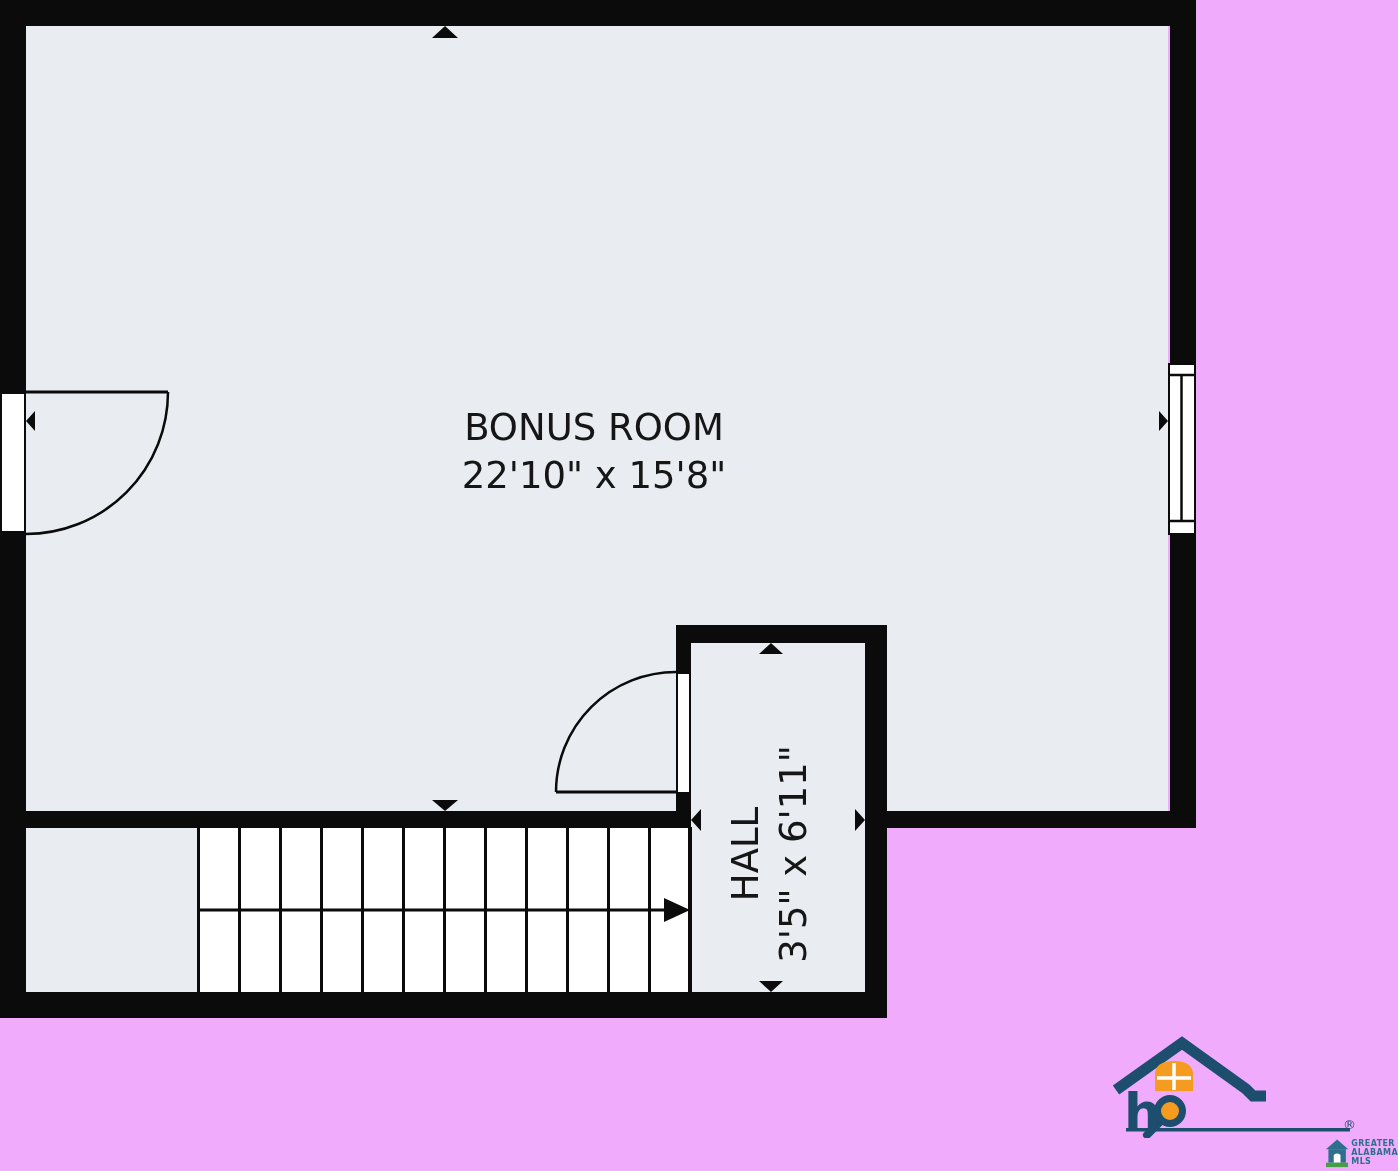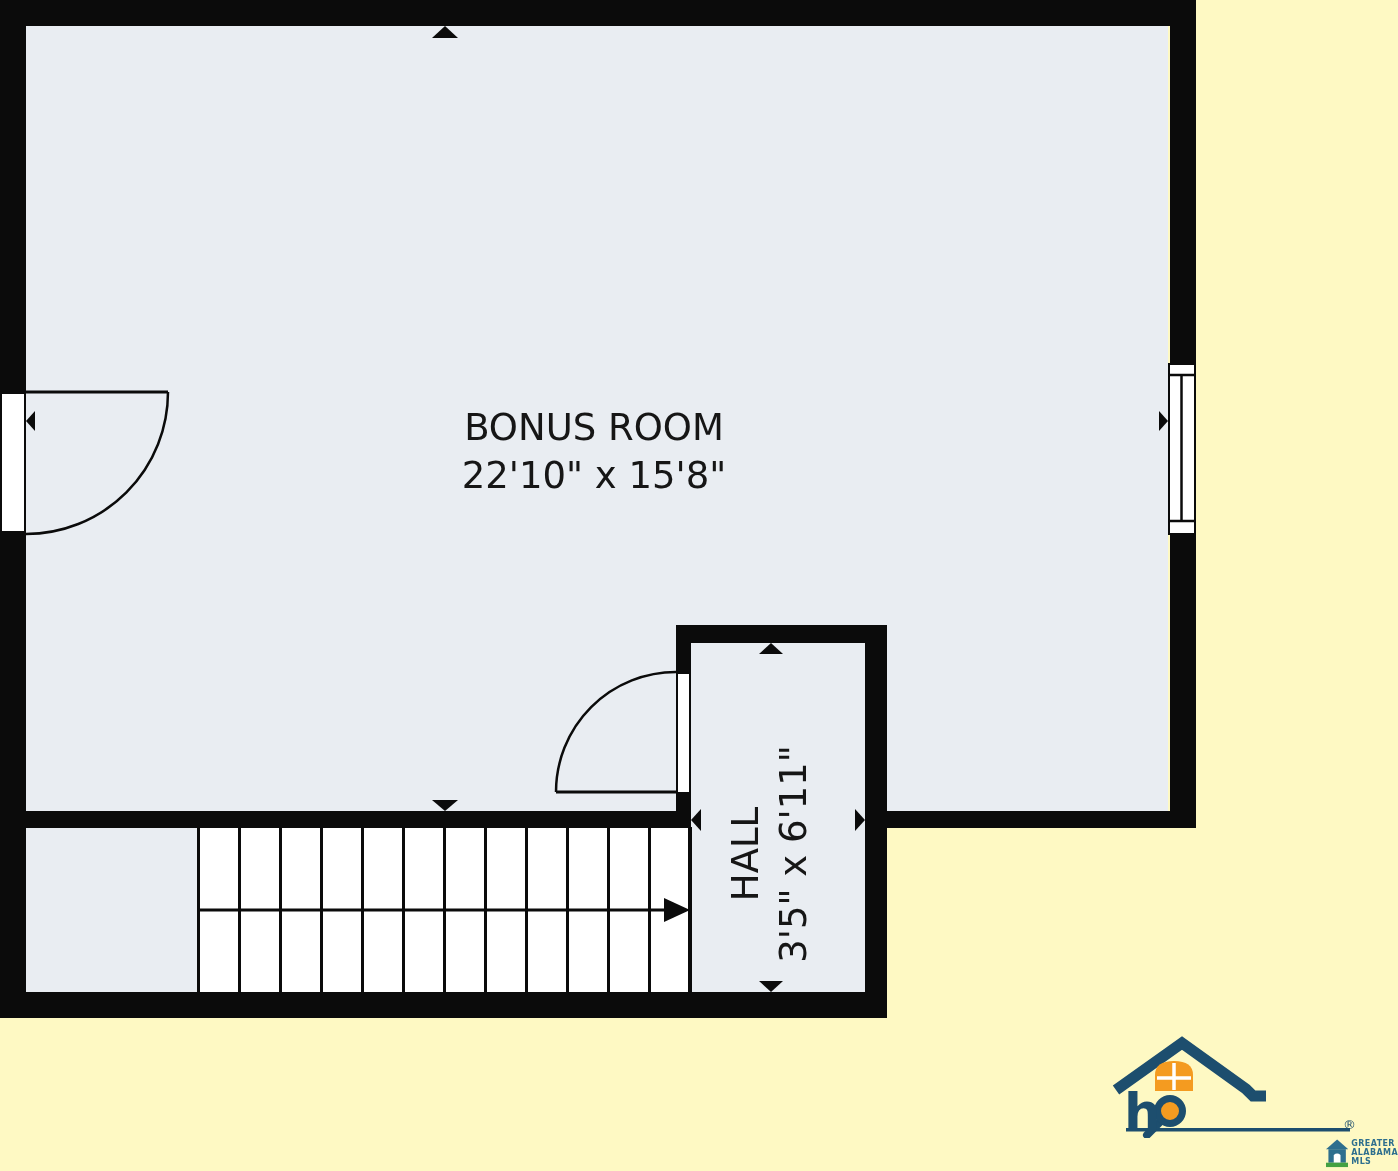--- a/index.html
+++ b/index.html
@@ -1,16 +1,16 @@
 <!DOCTYPE html>
 <html><head>
 <meta charset="utf-8">
 <style>
   html,body{margin:0;padding:0;background:#ffffff;}
-  #canvas{position:relative;width:1398px;height:1171px;background:#fef9c3;overflow:hidden;
+  #canvas{position:relative;width:1398px;height:1171px;background:#f0abfc;overflow:hidden;
           font-family:"DejaVu Sans","Liberation Sans",sans-serif;}
   .wall{position:absolute;background:#0b0b0b;}
   .floor{position:absolute;background:#e9edf2;}
   .opening{position:absolute;background:#ffffff;border:2px solid #0b0b0b;box-sizing:border-box;}
   #treads{position:absolute;left:197px;top:827px;width:491px;height:165px;background-color:#ffffff;
           background-image:repeating-linear-gradient(90deg,#0b0b0b 0px,#0b0b0b 3px,transparent 3px,transparent 41px);}
   #svg-overlay{position:absolute;left:0;top:0;pointer-events:none;}
   .room-label{position:absolute;color:#161616;text-align:center;font-size:37px;line-height:1.3;}
   #bonus-label{left:324px;top:404px;width:540px;}
   #hall-label{left:570px;top:802px;width:400px;height:104px;display:flex;flex-direction:column;

